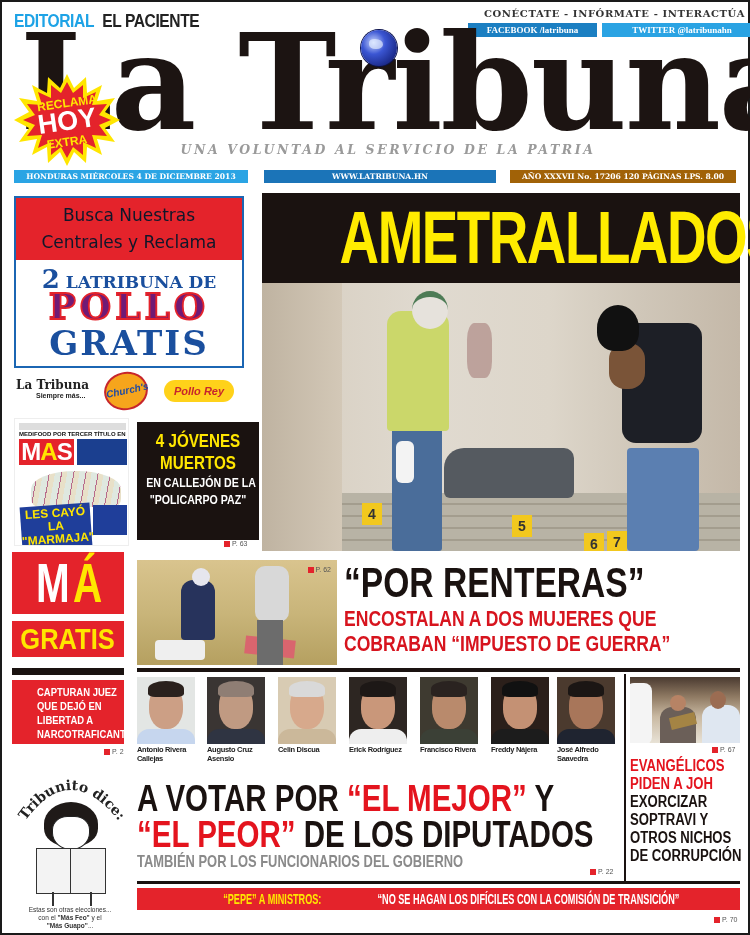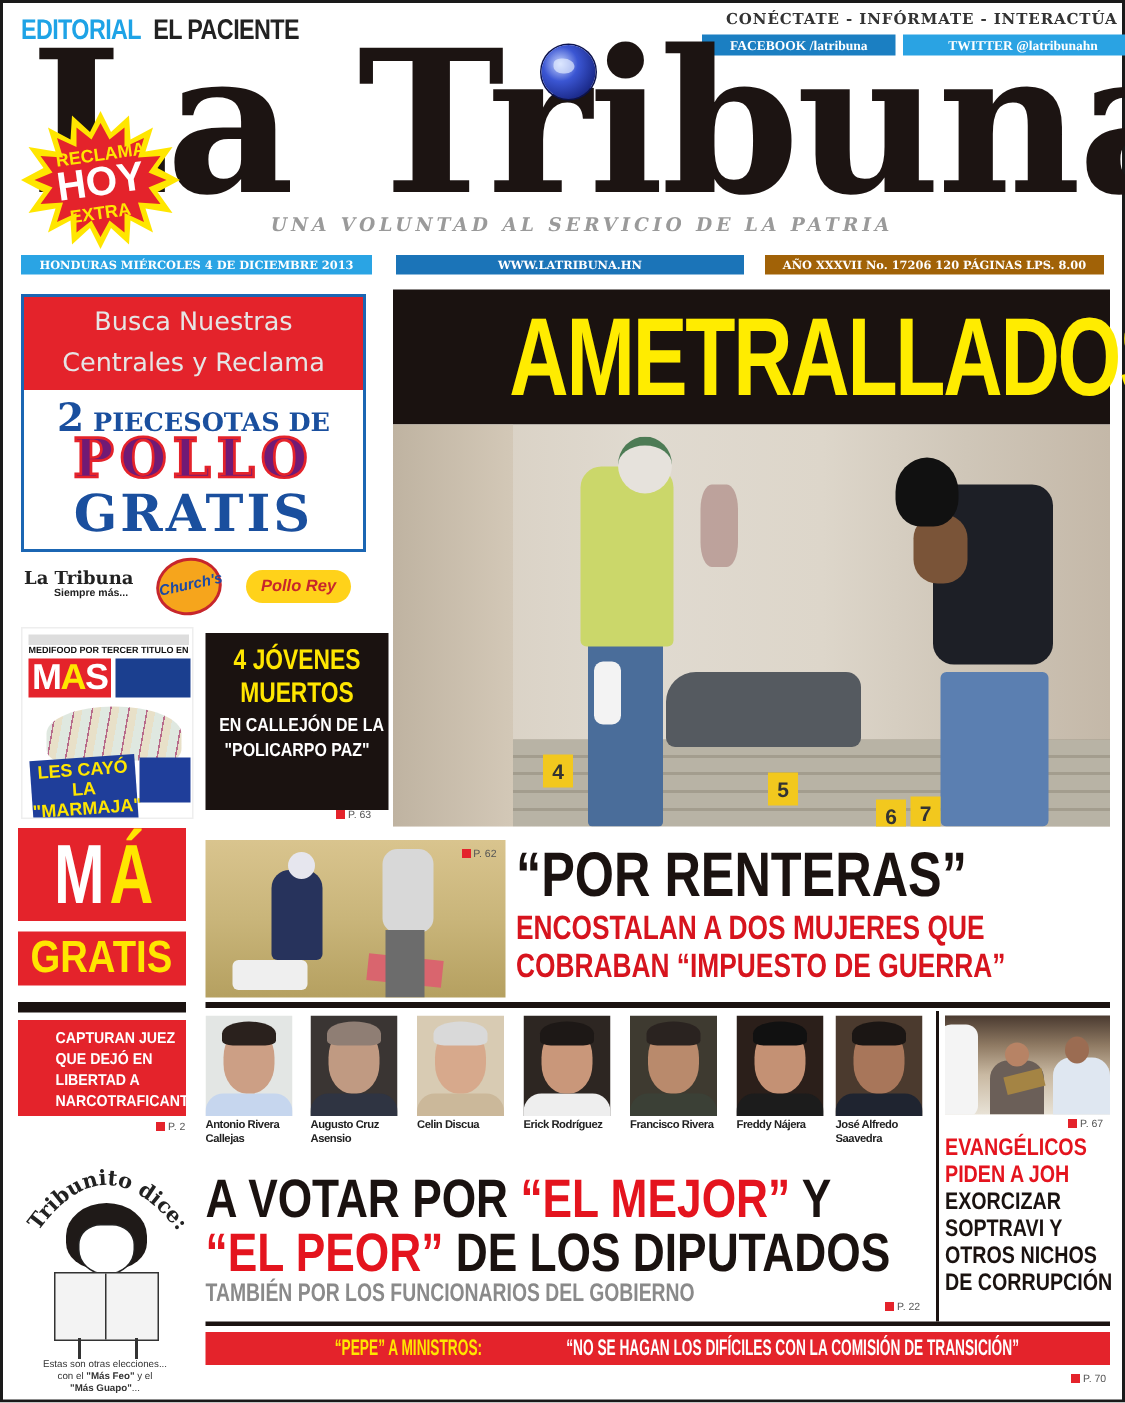--- a/index.html
+++ b/index.html
@@ -32,21 +32,21 @@
   .burst .b2 { top: 33px; font-size: 27px; color: #fff; line-height: 28px; }
   .burst .b3 { top: 61px; font-size: 12px; }
 
   .infobar { top: 170px; height: 13px; background: #2a9ee0; color: #fff; font-family: "DejaVu Serif", serif; font-weight: bold; font-size: 7.6px; line-height: 13px; text-align: center; white-space: nowrap; overflow: hidden; }
   .infobar.i1 { left: 14px; width: 234px; background: #2aa4e4; }
   .infobar.i2 { left: 264px; width: 232px; background: #1b74b8; text-align: center; }
   .infobar.i3 { left: 510px; width: 226px; background: #a16207; }
 
   
   .promo { top: 196px; left: 14px; width: 230px; height: 172px; border: 2px solid #1b66b3; background: #fff; }
-  .promo-top { position: absolute; left: 0; top: 0; width: 100%; height: 62px; background: #e4232b; color: #e5e5e5; text-align: center; font-family: "DejaVu Sans", sans-serif; font-size: 17px; line-height: 27px; padding-top: 4px; }
+  .promo-top { position: absolute; left: 0; top: 0; width: 100%; height: 62px; background: #e4232b; color: #0f172a; text-align: center; font-family: "DejaVu Sans", sans-serif; font-size: 17px; line-height: 27px; padding-top: 4px; }
   .promo-l1 { top: 66px; left: 0; width: 100%; text-align: center; font-family: "DejaVu Serif", serif; font-weight: 900; font-size: 17px; color: #1a4f9e; white-space: nowrap; }
   .promo-l1 .big { font-size: 26px; }
   .promo-l2 { top: 90px; left: 0; width: 100%; text-align: center; font-family: "DejaVu Serif", serif; font-weight: 900; font-size: 36px; color: #701a75; -webkit-text-stroke: 1.8px #e4232b; letter-spacing: 4px; line-height: 36px; white-space: nowrap; }
   .promo-l3 { top: 126px; left: 0; width: 100%; text-align: center; font-family: "DejaVu Serif", serif; font-weight: 900; font-size: 34px; color: #1a4f9e; letter-spacing: 2px; line-height: 38px; white-space: nowrap; }
 
   .brands { top: 372px; left: 14px; width: 230px; height: 40px; }
   .brand-lt { position: absolute; left: 2px; top: 6px; font-family: "DejaVu Serif", serif; font-weight: bold; font-size: 12px; color: #222; white-space: nowrap; }
   .brand-lt small { display: block; font-family: "Liberation Sans", sans-serif; font-size: 7px; margin-left: 20px; font-weight: bold; }
   .brand-ch { position: absolute; left: 90px; top: 0; width: 44px; height: 38px; border-radius: 50%; background: #f6a51c; border: 2px solid #c7262c; color: #1d4aa4; font-weight: 900; font-size: 10px; text-align: center; line-height: 34px; transform: rotate(-12deg); font-style: italic; }
   .brand-pr { position: absolute; left: 150px; top: 8px; width: 70px; height: 22px; border-radius: 12px; background: #ffd21a; color: #c7262c; font-weight: 900; font-style: italic; font-size: 11px; text-align: center; line-height: 22px; }
@@ -188,21 +188,21 @@
 <div class="abs infobar i2">WWW.LATRIBUNA.HN</div>
 <div class="abs infobar i3">AÑO XXXVII No. 17206 120 PÁGINAS LPS. 8.00</div>
 
 <div class="abs promo">
   <div class="promo-top">
     <div>Busca Nuestras</div>
     <div>Centrales y Reclama</div>
   </div>
   <div class="abs promo-l1">
     <span class="big">2</span>
-    <span>PIECESOTAS DE</span>
+    <span>LATRIBUNA DE</span>
   </div>
   <div class="abs promo-l2">POLLO</div>
   <div class="abs promo-l3">GRATIS</div>
 </div>
 <div class="abs brands">
   <div class="brand-lt">
     <span>La Tribuna</span>
     <small>Siempre más...</small>
   </div>
   <div class="brand-ch">Church's</div>

